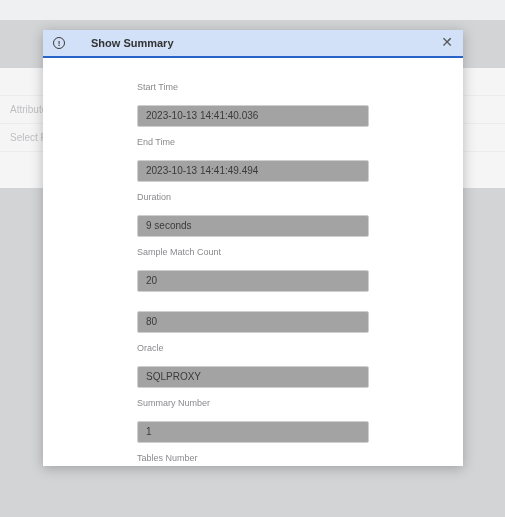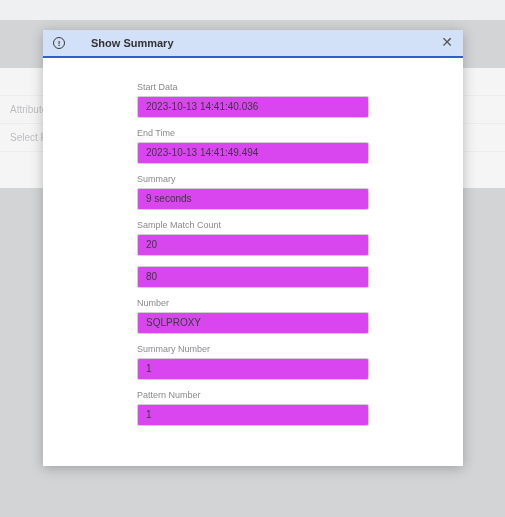--- a/index.html
+++ b/index.html
@@ -48,26 +48,27 @@
     flex: 1;
     overflow: hidden;
     padding: 24px 0 14px 0;
   }
   .form-area { width: 232px; margin: 0 auto; }
   .field { margin-bottom: 10px; }
   .field-label { font-size: 9px; color: #8a8a8e; margin-bottom: 4px; display: block; }
   .field-input {
     width: 100%; height: 22px;
     border: 1px solid #cfcfd2;
-    background: #d946ef;
+    background: #a3a3a3;
     font-size: 10px;
     color: #3a3a3c;
     padding: 0 8px;
     line-height: 22px;
     border-radius: 2px;
+    margin-top: 9px;
   }
 </style>
 </head>
 <body>
 
 <div class="bg-topbar"></div>
 <div class="bg-strip">
   <div class="row"></div>
   <div class="row">
       <span>Attributes</span>
@@ -81,55 +82,55 @@
   <div class="modal">
     <div class="modal-header">
       <span class="info-icon">!</span>
       <span class="modal-title">Show Summary</span>
       <span class="modal-close">✕</span>
     </div>
     <div class="modal-body">
       <div class="form-area">
 
         <div class="field">
-          <span class="field-label">Start Data</span>
+          <span class="field-label">Start Time</span>
           <input class="field-input" readonly="" value="2023-10-13 14:41:40.036" style="">
         </div>
 
         <div class="field">
           <span class="field-label">End Time</span>
           <input class="field-input" readonly="" value="2023-10-13 14:41:49.494" style="">
         </div>
 
         <div class="field">
-          <span class="field-label">Summary</span>
+          <span class="field-label">Duration</span>
           <input class="field-input" readonly="" value="9 seconds" style="">
         </div>
 
         <div class="field">
           <span class="field-label">Sample Match Count</span>
           <input class="field-input" readonly="" value="20" style="">
         </div>
 
         <div class="field">
           <input class="field-input" readonly="" value="80" style="">
         </div>
 
 
         <div class="field">
-          <span class="field-label">Number</span>
+          <span class="field-label">Oracle</span>
           <input class="field-input" readonly="" value="SQLPROXY" style="">
         </div>
 
         <div class="field">
           <span class="field-label">Summary Number</span>
           <input class="field-input" readonly="" value="1" style="">
         </div>
 
         <div class="field">
-          <span class="field-label">Pattern Number</span>
+          <span class="field-label">Tables Number</span>
           <input class="field-input" readonly="" value="1" style="">
         </div>
 
       </div>
     </div>
   </div>
 </div>
 
 </body></html>

